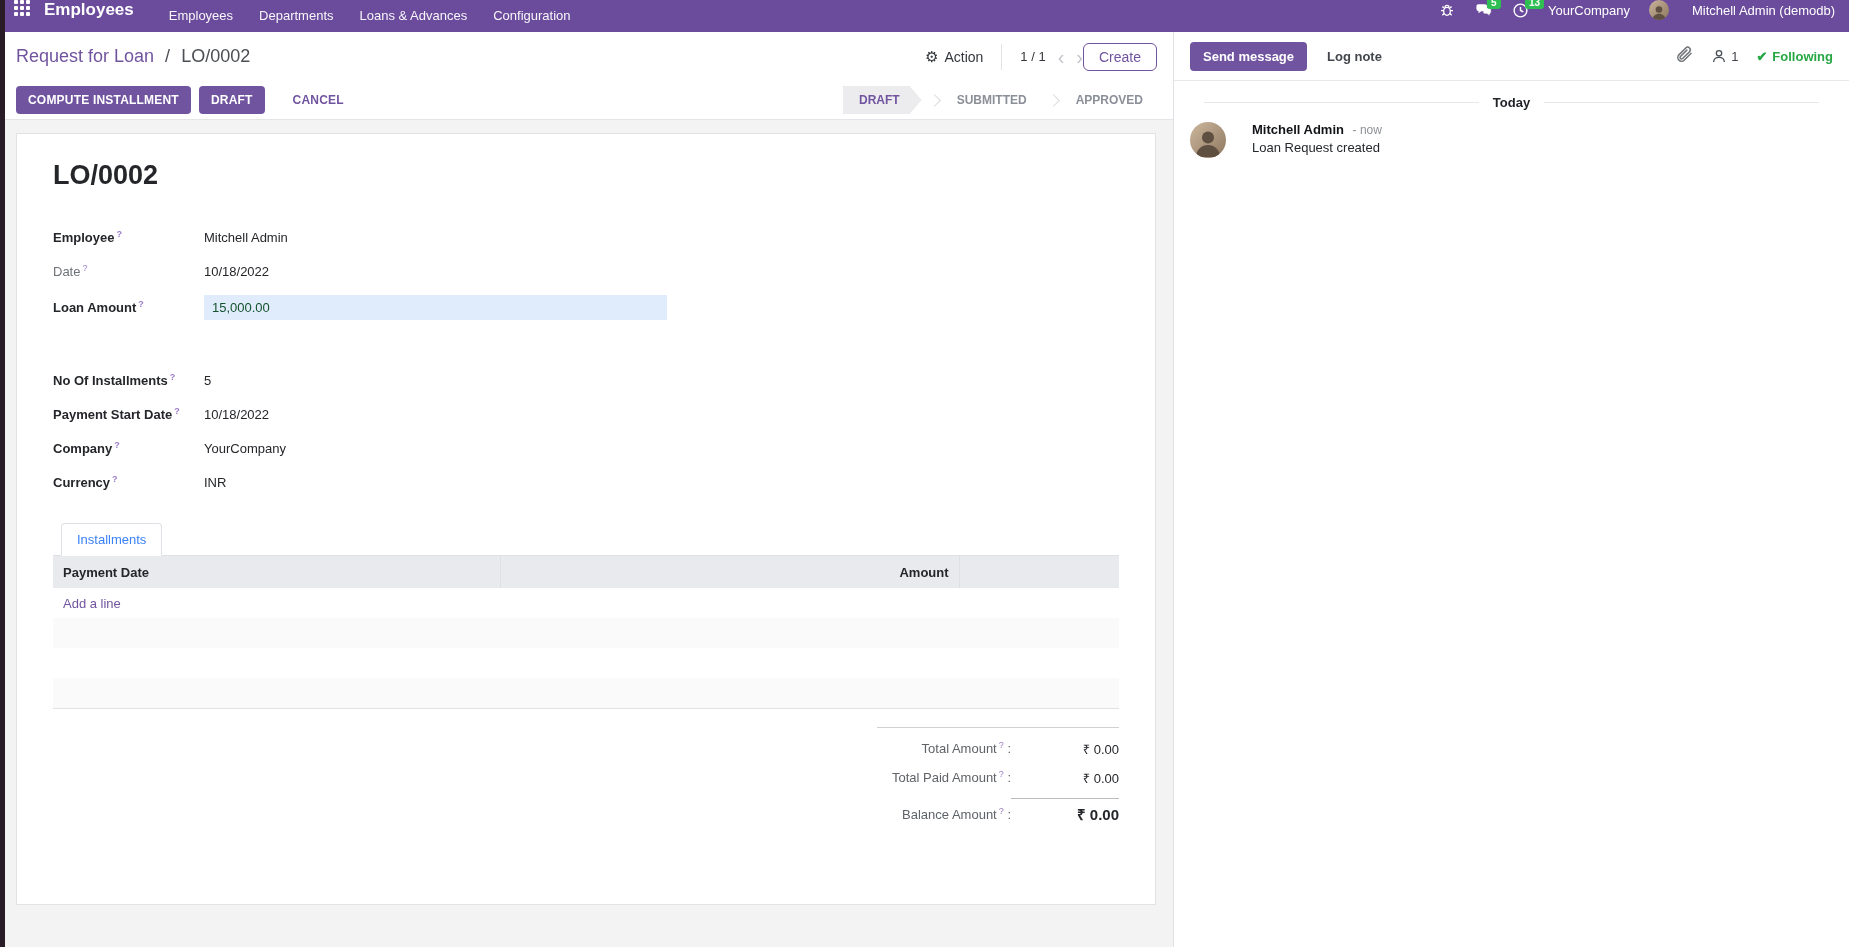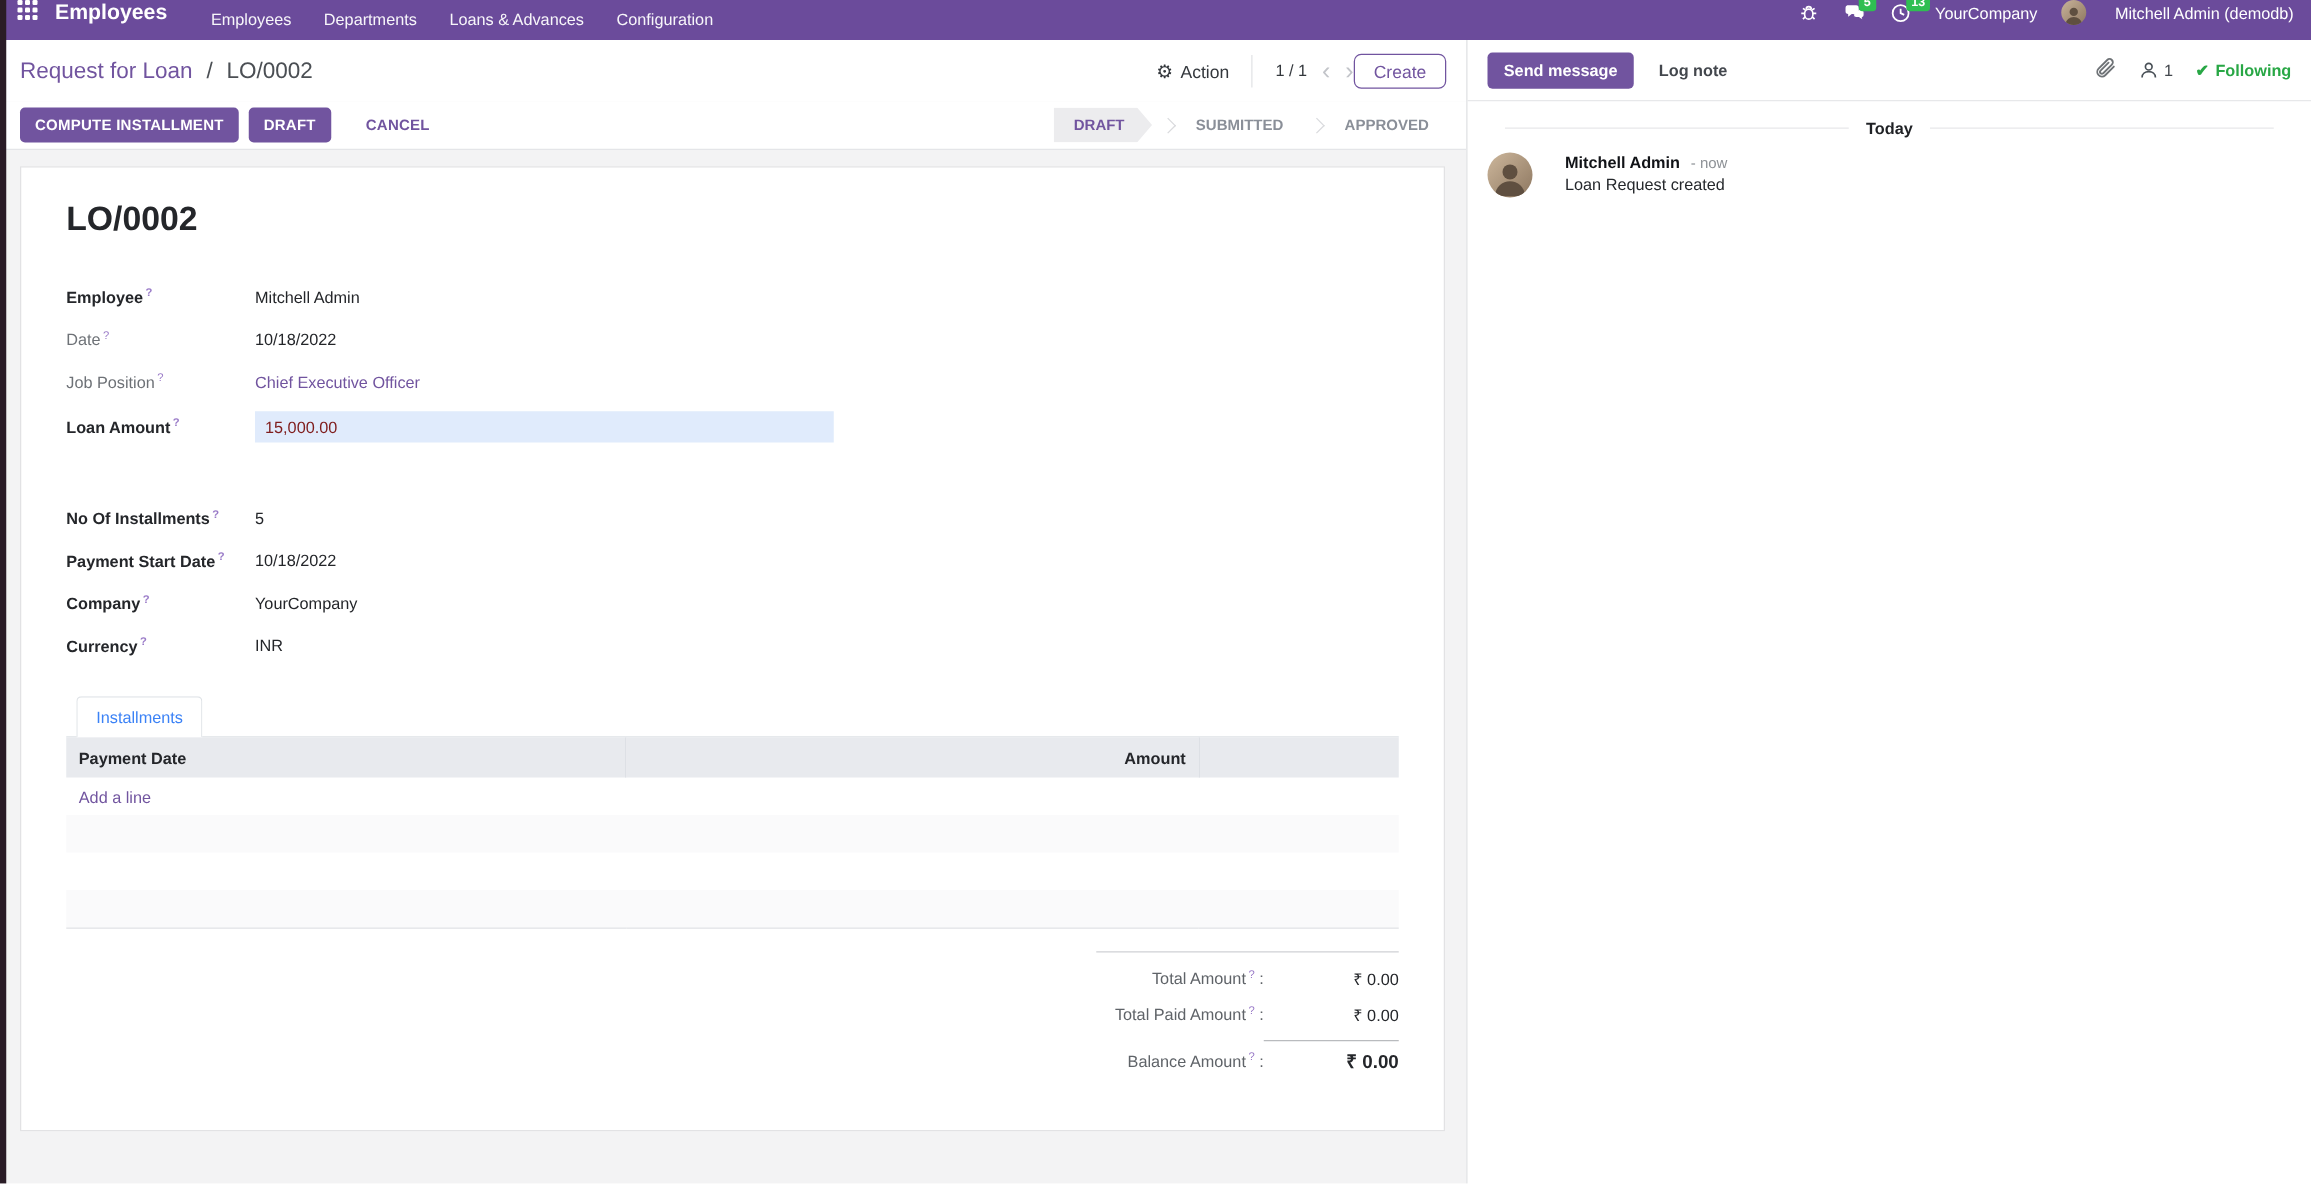--- a/index.html
+++ b/index.html
@@ -53,21 +53,21 @@
   
   .content { flex:1; padding:13px 16px; overflow:hidden; }
   .sheet { width:1140px; height:772px; background:#fff; border:1px solid #e2e2e4; padding:26px 36px; }
   .sheet h1 { font-size:27px; font-weight:700; color:#24262a; margin-bottom:36px; }
   .frow { display:flex; align-items:center; margin-bottom:13px; font-size:13px; min-height:21px; }
   .flabel { width:151px; flex:none; color:#24262a; font-weight:700; }
   .flabel.muted { color:#6e7277; font-weight:400; }
   .help { color:#9a7bc8; font-size:9px; vertical-align:super; margin-left:2px; }
   .fval { color:#24262a; }
   .fval.link { color:#71549f; cursor:pointer; }
-  .fval-input { width:463px; background:#e0ebfc; border:none; padding:5px 8px; font-size:13px; font-family:inherit; color:#7f1d1d; }
+  .fval-input { width:463px; background:#e0ebfc; border:none; padding:5px 8px; font-size:13px; font-family:inherit; color:#14532d; }
   .gap { height:37px; }
 
   
   .notebook { margin-top:30px; }
   .tabs { border-bottom:1px solid #dee2e6; padding-left:8px; }
   .tab { display:inline-block; background:#fff; border:1px solid #dee2e6; border-bottom:1px solid #fff; margin-bottom:-1px; border-radius:4px 4px 0 0; padding:8px 15px; font-size:13px; color:#3b82f6; cursor:pointer; }
   table.inst { width:100%; border-collapse:collapse; font-size:13px; }
   table.inst th { background:#e8eaee; text-align:left; font-weight:700; color:#24262a; padding:8px 10px; height:32px; }
   table.inst th.col-amount { text-align:right; border-left:1px solid #dde0e5; }
   table.inst th.col-tail { width:15%; border-left:1px solid #dde0e5; }
@@ -202,24 +202,20 @@
         <div class="sheet">
           <h1>LO/0002</h1>
 
           <div class="frow">
             <div class="flabel"><span>Employee</span><span class="help">?</span></div>
             <div class="fval">Mitchell Admin</div>
           </div>
           <div class="frow">
             <div class="flabel muted"><span>Date</span><span class="help">?</span></div>
             <div class="fval">10/18/2022</div>
-          </div>
-          <div class="frow">
-            <div class="flabel muted"><span>Job Position</span><span class="help">?</span></div>
-            <div class="fval link">Chief Executive Officer</div>
           </div>
           <div class="frow">
             <div class="flabel"><span>Loan Amount</span><span class="help">?</span></div>
             <input class="fval-input" value="15,000.00" style="">
           </div>
 
           <div class="gap"></div>
 
           <div class="frow">
             <div class="flabel"><span>No Of Installments</span><span class="help">?</span></div>

